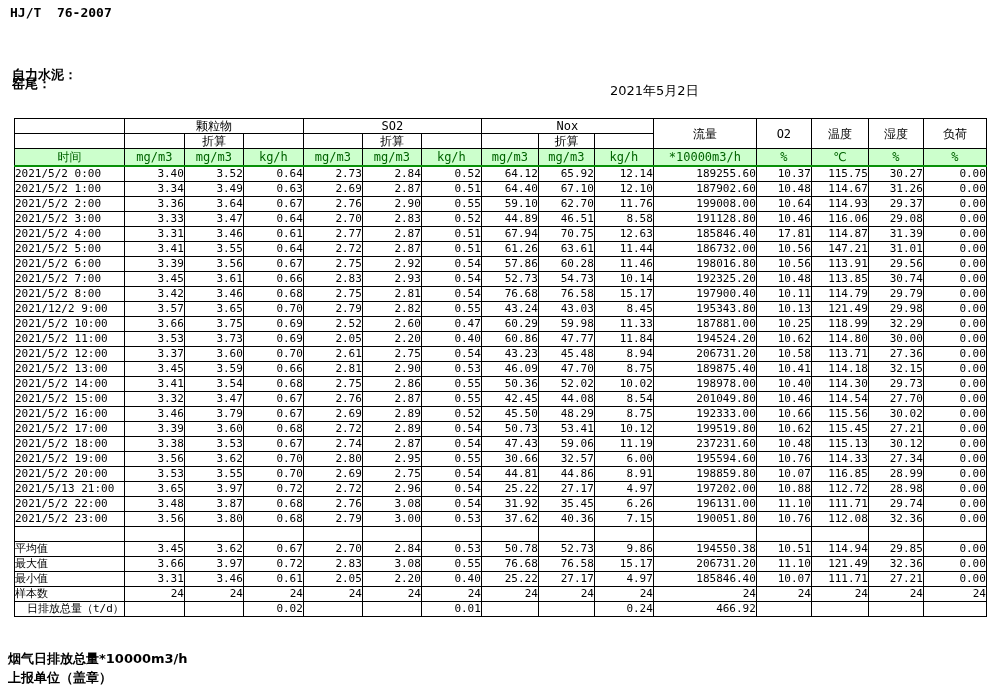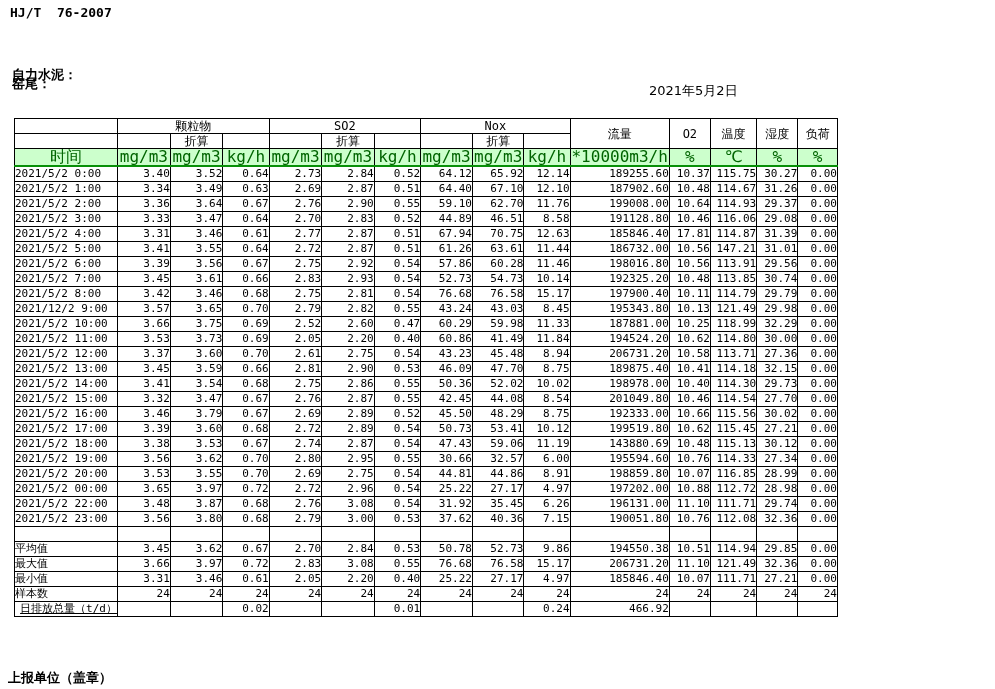--- a/index.html
+++ b/index.html
@@ -1,34 +1,34 @@
 <!DOCTYPE html>
 <html><head>
 <meta charset="utf-8">
 <style>
   html,body{margin:0;padding:0;background:#fff;}
-  #page{position:relative;width:838px;height:689px;background:#ffffff;overflow:hidden;
+  #page{position:relative;width:995px;height:689px;background:#ffffff;overflow:hidden;
         font-family:"DejaVu Sans","Liberation Sans",sans-serif;color:#000;}
 
   .std-no{position:absolute;left:10px;top:5px;font:bold 13px "DejaVu Sans Mono",monospace;white-space:pre;}
   .doc-title{position:absolute;left:215px;top:26px;font:bold 16px "DejaVu Sans",sans-serif;letter-spacing:1px;}
   .company{position:absolute;left:12px;top:66px;font:bold 13px "DejaVu Sans",sans-serif;text-align:right;}
   .station{position:absolute;left:12px;top:75px;font:bold 13px "DejaVu Sans",sans-serif;}
-  .report-date{position:absolute;left:610px;top:82px;font:13px "DejaVu Sans",sans-serif;margin-left:39px;}
+  .report-date{position:absolute;left:610px;top:82px;font:13px "DejaVu Sans",sans-serif;}
 
   table.report{position:absolute;left:14px;top:118px;border-collapse:collapse;table-layout:fixed;
         font-family:"DejaVu Sans Mono","DejaVu Sans",monospace;font-size:11px;}
   table.report th, table.report td{border:1px solid #000;padding:0;height:14px;line-height:14px;
         overflow:hidden;font-weight:normal;white-space:nowrap;}
   tr.h1 th, tr.h2 th{text-align:center;font-size:12px;}
-  tr.h3 th{background:#ccffcc;color:#006400;text-align:center;font-size:16px;height:16px;line-height:16px;
+  tr.h3 th{background:#ccffcc;color:#006400;text-align:center;font-size:12px;height:16px;line-height:16px;
         border-bottom:2px solid #089008;}
   td.num{text-align:right;padding-right:7px;}
   td.lbl{text-align:left;padding-right:4px;}
-  td.lbl.left{text-align:right;padding-left:2px;text-decoration:underline;}
+  td.lbl.left{text-align:left;padding-left:12px;}
   tr.spacer td{height:14px;}
 
   .footer-line1{position:absolute;left:8px;top:650px;font:bold 13px "DejaVu Sans",sans-serif;}
   .footer-line2{position:absolute;left:8px;top:669px;font:bold 13px "DejaVu Sans",sans-serif;width:600px;}
   .unit-label{position:absolute;left:207px;top:16px;margin-top:46px;}
 </style>
 </head>
 <body>
 
 <div id="page">
@@ -288,21 +288,21 @@
         </tr>
         <tr>
           <td class="lbl ">2021/5/2 11:00</td>
           <td class="num">3.53</td>
           <td class="num">3.73</td>
           <td class="num">0.69</td>
           <td class="num">2.05</td>
           <td class="num">2.20</td>
           <td class="num">0.40</td>
           <td class="num">60.86</td>
-          <td class="num">41.49</td>
+          <td class="num">47.77</td>
           <td class="num">11.84</td>
           <td class="num">194524.20</td>
           <td class="num">10.62</td>
           <td class="num">114.80</td>
           <td class="num">30.00</td>
           <td class="num">0.00</td>
         </tr>
         <tr>
           <td class="lbl ">2021/5/2 12:00</td>
           <td class="num">3.37</td>
@@ -409,21 +409,21 @@
           <td class="lbl ">2021/5/2 18:00</td>
           <td class="num">3.38</td>
           <td class="num">3.53</td>
           <td class="num">0.67</td>
           <td class="num">2.74</td>
           <td class="num">2.87</td>
           <td class="num">0.54</td>
           <td class="num">47.43</td>
           <td class="num">59.06</td>
           <td class="num">11.19</td>
-          <td class="num">143880.69</td>
+          <td class="num">237231.60</td>
           <td class="num">10.48</td>
           <td class="num">115.13</td>
           <td class="num">30.12</td>
           <td class="num">0.00</td>
         </tr>
         <tr>
           <td class="lbl ">2021/5/2 19:00</td>
           <td class="num">3.56</td>
           <td class="num">3.62</td>
           <td class="num">0.70</td>
@@ -450,21 +450,21 @@
           <td class="num">44.81</td>
           <td class="num">44.86</td>
           <td class="num">8.91</td>
           <td class="num">198859.80</td>
           <td class="num">10.07</td>
           <td class="num">116.85</td>
           <td class="num">28.99</td>
           <td class="num">0.00</td>
         </tr>
         <tr>
-          <td class="lbl ">2021/5/2 00:00</td>
+          <td class="lbl ">2021/5/13 21:00</td>
           <td class="num">3.65</td>
           <td class="num">3.97</td>
           <td class="num">0.72</td>
           <td class="num">2.72</td>
           <td class="num">2.96</td>
           <td class="num">0.54</td>
           <td class="num">25.22</td>
           <td class="num">27.17</td>
           <td class="num">4.97</td>
           <td class="num">197202.00</td>
@@ -605,18 +605,19 @@
           <td class="num">0.24</td>
           <td class="num">466.92</td>
           <td class="num"></td>
           <td class="num"></td>
           <td class="num"></td>
           <td class="num"></td>
         </tr>
       </tbody>
   </table>
 
+  <div class="footer-line1">烟气日排放总量*10000m3/h</div>
   <div class="footer-line2">
     <span>上报单位（盖章）</span>
     <span class="unit-label">单位</span>
   </div>
 
 </div>
 
 </body></html>

